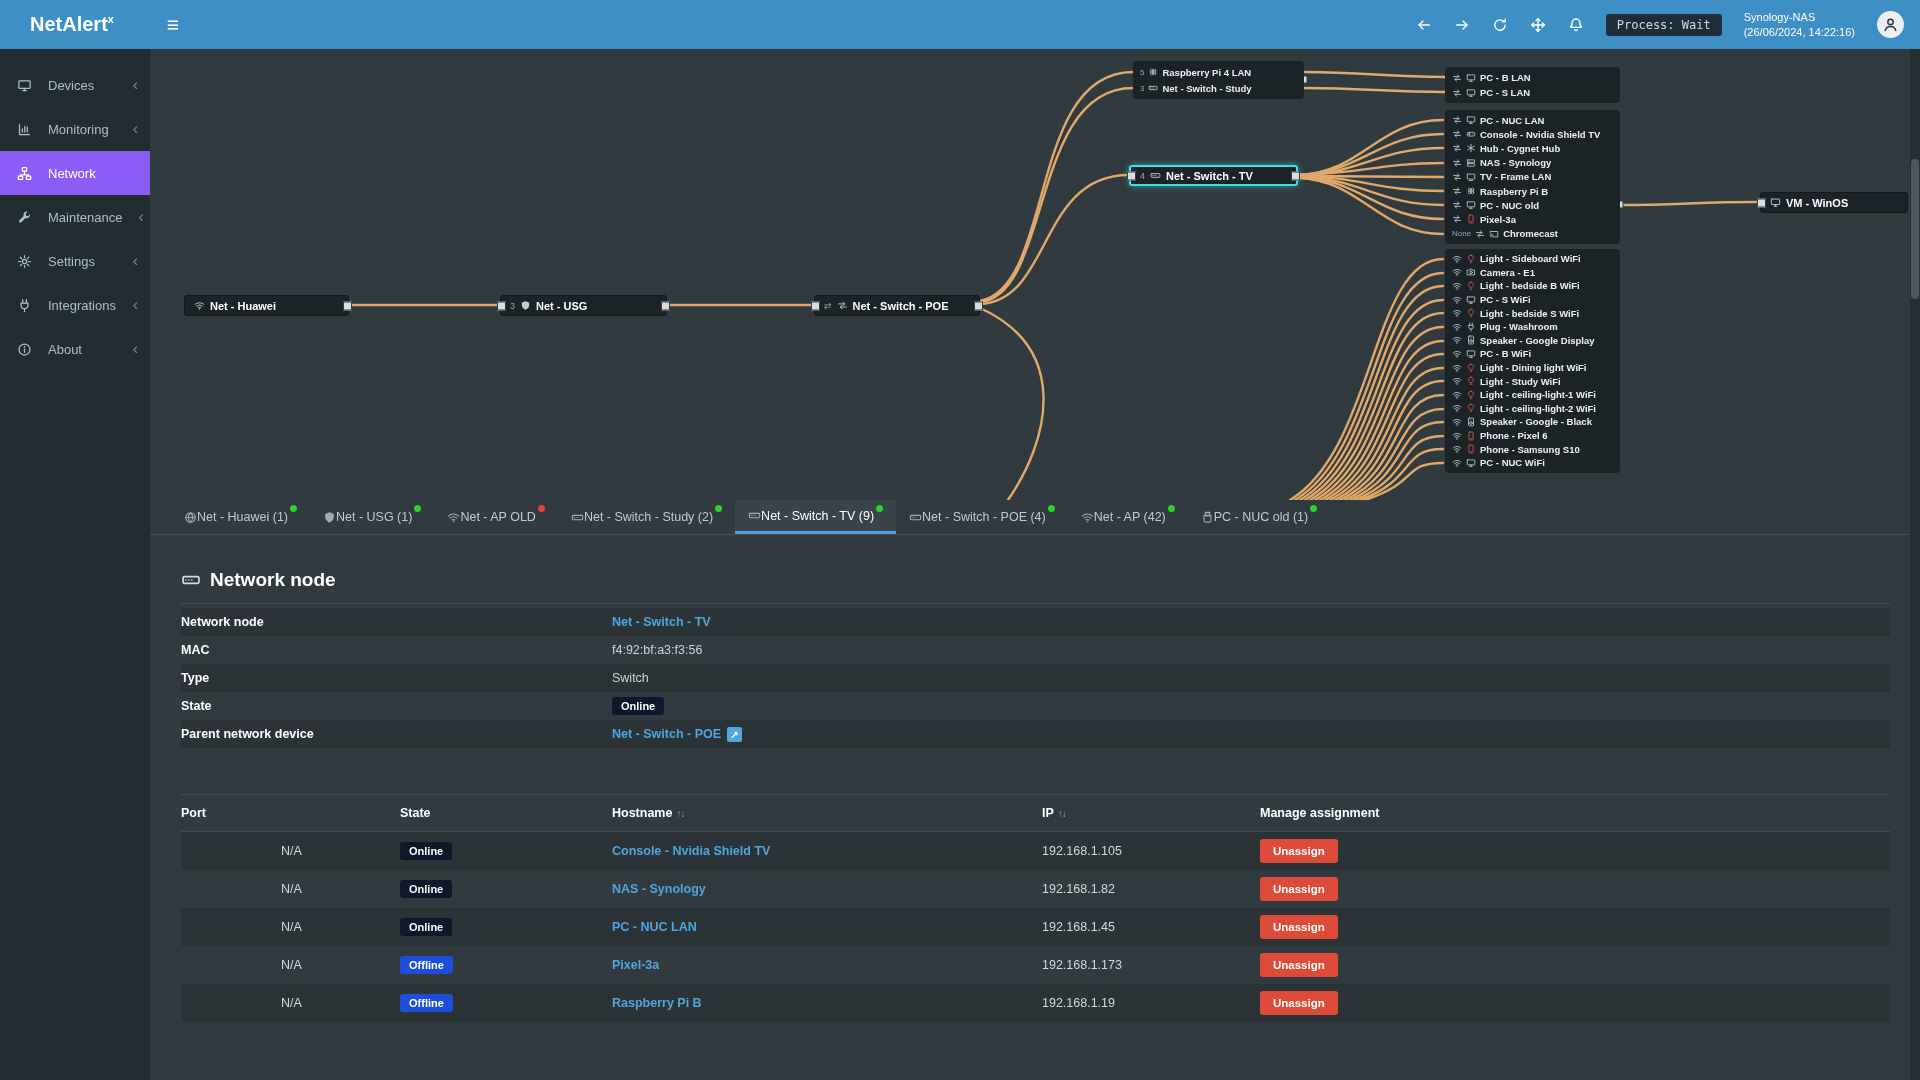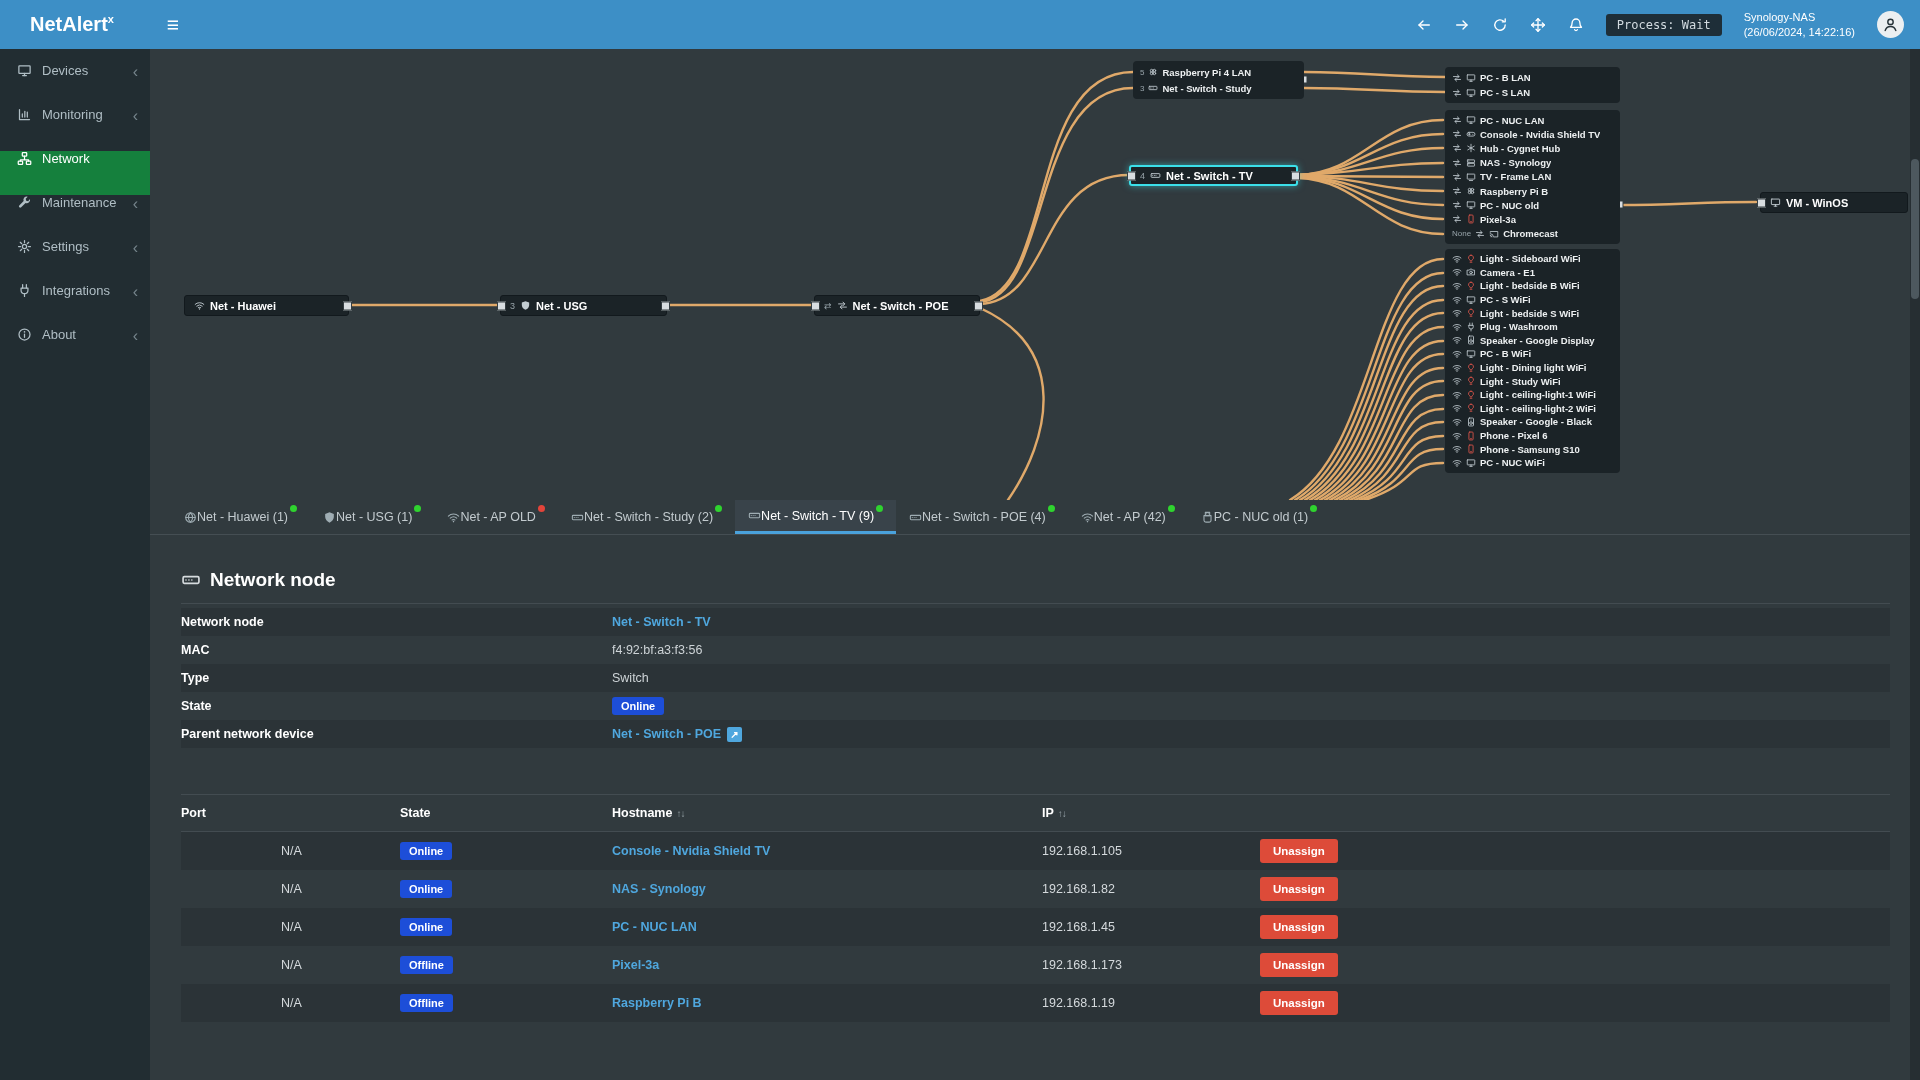--- a/index.html
+++ b/index.html
@@ -18,26 +18,26 @@
   .process-badge { font-family:"DejaVu Sans Mono", monospace; font-size:12px; color:#d2dbe0;
     background:#1e2e38; padding:4px 11px; border-radius:3px; white-space:nowrap; }
   .server-info { font-size:11px; line-height:1.3; color:#fff; }
   .avatar { width:27px; height:27px; border-radius:50%; background:#eceff1; display:flex;
     align-items:center; justify-content:center; cursor:pointer; }
   .avatar .ic { width:17px; height:17px; color:#263238; }
 
   
   .sidebar { position:fixed; top:49px; left:0; bottom:0; width:150px; background:#222d32; z-index:40; }
   .side-menu { padding-top:14px; }
-  .side-item { display:flex; align-items:flex-start; gap:10px; height:44px; padding:0 12px 0 17px;
+  .side-item { display:flex; align-items:center; gap:16px; height:44px; padding:0 12px 0 17px;
     color:#b0bec5; font-size:13px; cursor:pointer; }
   .side-item .ic { width:15px; height:15px; flex:none; }
   .side-item .side-label { flex:1; white-space:nowrap; }
   .side-item .chev::after { content:"\2039"; font-size:16px; color:#76858c; }
-  .side-item.active { background:#15803d; color:#fff; }
+  .side-item.active { background:#8b5cf6; color:#fff; }
 
   
   .main { position:absolute; top:49px; left:150px; right:0; bottom:0; background:#313a3e; overflow:hidden; }
 
   
   .topo { position:relative; height:451px; }
   .topo .edges { position:absolute; left:0; top:0; }
   .tnode { position:absolute; display:flex; align-items:center; gap:5px; height:21px; padding:0 9px;
     background:#1b2327; border:1px solid #12191d; border-radius:3px; color:#fff; font-size:11px;
     font-weight:bold; white-space:nowrap; cursor:pointer; z-index:2; }
@@ -79,21 +79,21 @@
   .frow:nth-child(odd) { background:#2b3337; }
   .flabel { font-size:12.5px; font-weight:bold; color:#fff; }
   .fvalue { font-size:12.5px; color:#ced4d7; display:flex; align-items:center; gap:6px; }
   .fields { margin-bottom:46px; }
   .link { color:#4fa7de; cursor:pointer; }
   .fvalue .link { font-weight:bold; }
   .ext { display:inline-flex; width:15px; height:15px; background:#4fa7de; color:#fff;
     border-radius:2px; font-size:10px; align-items:center; justify-content:center;
     font-weight:bold; cursor:pointer; }
   .badge { font-size:11px; font-weight:bold; color:#fff; padding:3px 9px; border-radius:3px; }
-  .badge-online  { background:#1d4ed8; }
+  .badge-online  { background:#0f172a; }
   .badge-offline { background:#1d4ed8; }
 
   
   .thead, .trow { display:grid; grid-template-columns:219px 212px 430px 218px 1fr; align-items:center; }
   .thead { height:38px; border-top:1px solid #434c51; border-bottom:1px solid #434c51; margin-top:12px; }
   .hcell { font-size:12.5px; font-weight:bold; color:#fff; }
   .sortable { cursor:pointer; }
   .sort { font-size:10px; color:#97a3a9; margin-left:4px; letter-spacing:-1px; }
   .sort::after { content:"\2191\2193"; }
   .trow { height:38px; }
@@ -795,20 +795,21 @@
           </div>
         </div>
       </div>
 
 
     <div class="thead">
       <div class="hcell">Port</div>
       <div class="hcell">State</div>
       <div class="hcell sortable"><span>Hostname</span><span class="sort"></span></div>
       <div class="hcell sortable"><span>IP</span><span class="sort"></span></div>
+      <div class="hcell">Manage assignment</div>
     </div>
     <div id="dev-rows">
         <div class="trow">
           <div class="cell cell-port">N/A</div>
           <div class="cell"><span class="badge badge-online">Online</span></div>
           <div class="cell"><span class="link hostlink">Console - Nvidia Shield TV</span></div>
           <div class="cell">192.168.1.105</div>
           <div class="cell"><button class="unassign-btn">Unassign</button></div>
         </div>
         <div class="trow">

